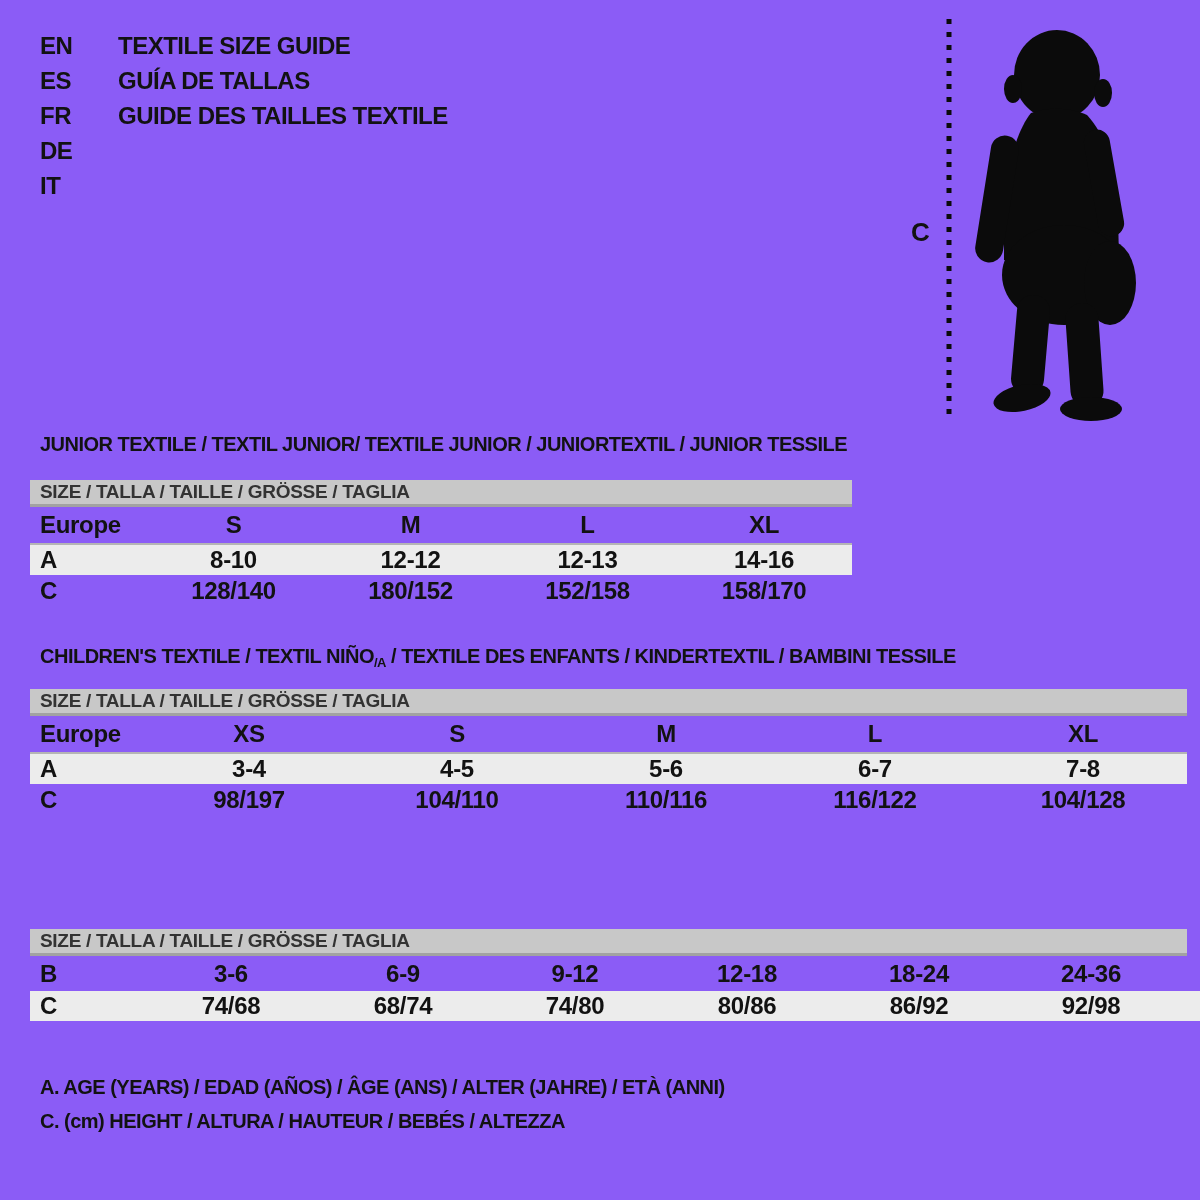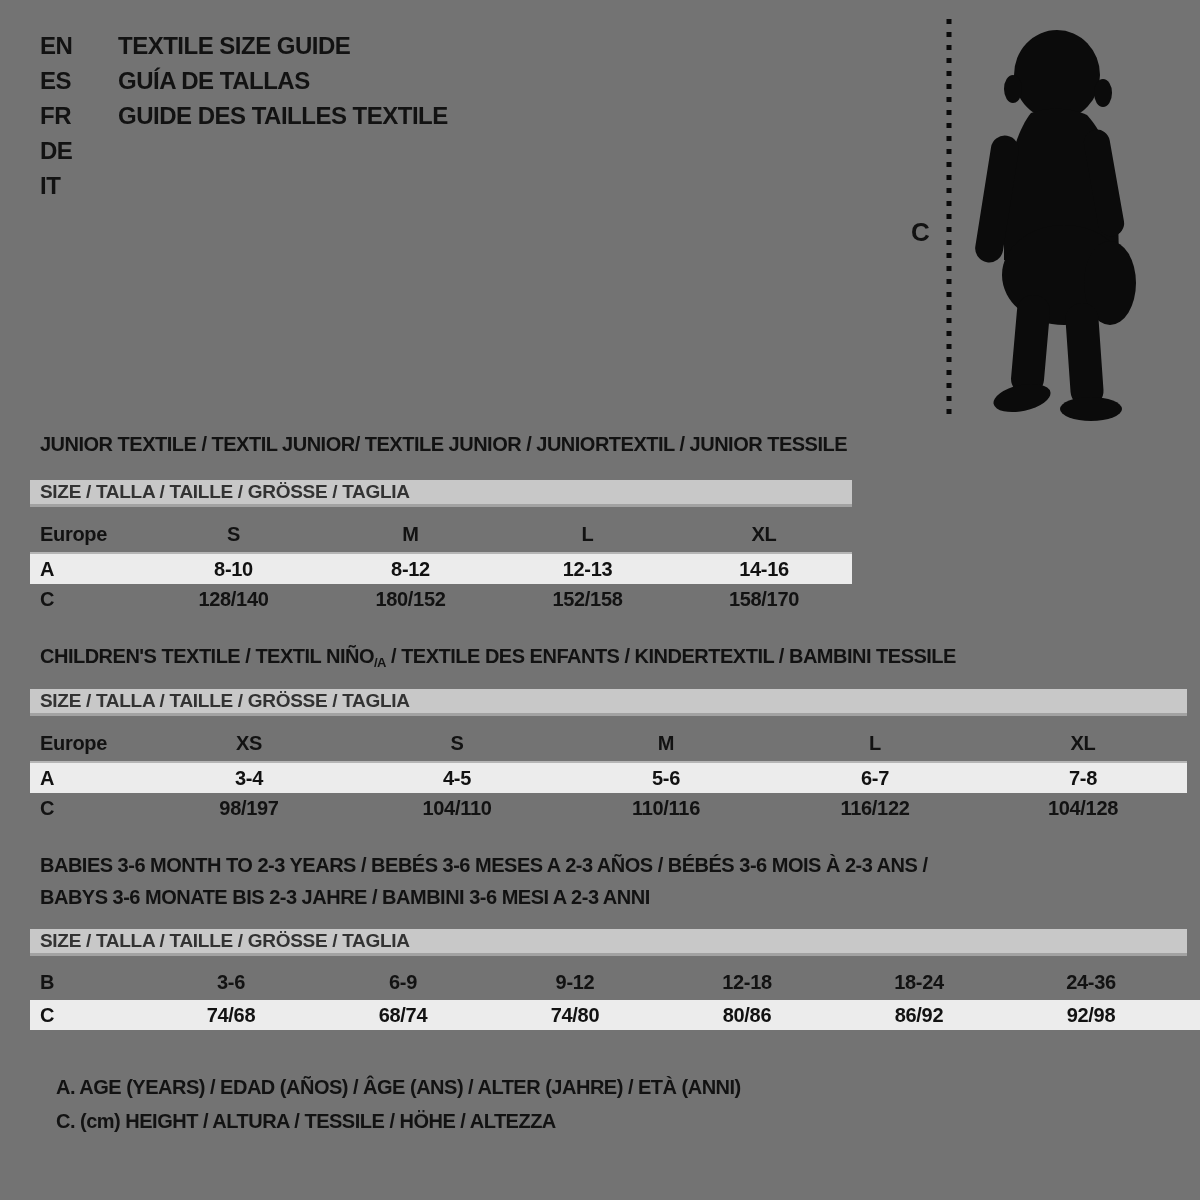--- a/index.html
+++ b/index.html
@@ -2,21 +2,21 @@
 <html style="--header-bar: #c8c8c8; --header-bar-border: #a2a2a2; --row-alt: #ececec; --row-divider: #b5b5b5; --text: #121212; --silhouette: #0b0b0b;"><head>
 <meta charset="utf-8">
 <title>Textile Size Guide</title>
 <style>
   :root{
     --header-bar:#c8c8c8; --header-bar-border:#a2a2a2; --row-alt:#ececec;
     --row-divider:#b5b5b5; --text:#121212; --silhouette:#0b0b0b; --bar-text:#333333;
   }
   html,body{margin:0;padding:0;background:#fff;}
   .canvas{
-    position:relative;width:1200px;height:1200px;background:#737373;overflow:hidden;
+    position:relative;width:1200px;height:1200px;background:#8b5cf6;overflow:hidden;
     font-family:"Liberation Sans","DejaVu Sans",sans-serif;font-weight:700;color:var(--text);
   }
   
   .lang{position:absolute;left:40px;top:28px;}
   .lang-row{display:flex;align-items:center;height:35px;font-size:24px;letter-spacing:-0.5px;}
   .lang-code{width:78px;}
   
   .figure{position:absolute;left:895px;top:15px;width:290px;height:414px;}
   .c-label{position:absolute;left:16px;top:202px;font-size:26px;}
   .dash{position:absolute;left:50px;top:4px;}
@@ -32,31 +32,31 @@
   
   .tblwrap{position:absolute;left:30px;}
   #t1{top:480px;width:822px;}
   #t2{top:689px;width:1157px;}
   #t3{top:929px;width:1157px;}
   .tbar{
     height:24px;line-height:24px;background:var(--header-bar);
     border-bottom:3px solid var(--header-bar-border);
     padding-left:10px;font-size:19px;color:var(--bar-text);letter-spacing:-0.3px;
   }
-  table{border-collapse:collapse;table-layout:fixed;width:100%;font-size:20px;letter-spacing:-0.3px;margin-top:9px;}
+  table{border-collapse:collapse;table-layout:fixed;width:100%;font-size:24px;letter-spacing:-0.3px;}
   td{padding:0;}
   td.rl{text-align:left;padding-left:10px;}
   td.v{text-align:center;}
   tr.r-euro td{height:36px;border-bottom:2px solid var(--row-divider);}
   tr.r-a td{height:30px;background:var(--row-alt);}
   tr.r-c td{height:31px;}
   tr.r-b td{height:35px;}
   tr.r-c3 td{height:30px;background:var(--row-alt);}
   
-  .legend{position:absolute;left:40px;top:1070px;font-size:20px;letter-spacing:-0.5px;margin-left:16px;}
+  .legend{position:absolute;left:40px;top:1070px;font-size:20px;letter-spacing:-0.5px;}
   .legend-line{height:34px;line-height:34px;}
 </style>
 </head>
 <body>
 
 <div class="canvas">
 
   <div class="lang">
     <div class="lang-row">
       <span class="lang-code">EN</span>
@@ -116,21 +116,21 @@
           <tr class="r-euro">
         <td class="rl">Europe</td>
         <td class="v">S</td>
         <td class="v">M</td>
         <td class="v">L</td>
         <td class="v">XL</td>
       </tr>
       <tr class="r-a">
         <td class="rl">A</td>
         <td class="v">8-10</td>
-        <td class="v">8-12</td>
+        <td class="v">12-12</td>
         <td class="v">12-13</td>
         <td class="v">14-16</td>
       </tr>
       <tr class="r-c">
         <td class="rl">C</td>
         <td class="v">128/140</td>
         <td class="v">180/152</td>
         <td class="v">152/158</td>
         <td class="v">158/170</td>
       </tr>
@@ -174,24 +174,20 @@
         <td class="v">98/197</td>
         <td class="v">104/110</td>
         <td class="v">110/116</td>
         <td class="v">116/122</td>
         <td class="v">104/128</td>
       </tr>
     </tbody>
       </table>
   </div>
 
-  <div class="sec-title" id="st3">
-    <div>BABIES 3-6 MONTH TO 2-3 YEARS / BEBÉS 3-6 MESES A 2-3 AÑOS / BÉBÉS 3-6 MOIS À 2-3 ANS /</div>
-    <div>BABYS 3-6 MONATE BIS 2-3 JAHRE / BAMBINI 3-6 MESI A 2-3 ANNI</div>
-  </div>
   <div class="tblwrap" id="t3">
     <div class="tbar">SIZE / TALLA / TAILLE / GRÖSSE / TAGLIA</div>
     <table>
       <colgroup>
           <col style="width:115px">
           <col style="width:172px">
           <col style="width:172px">
           <col style="width:172px">
           <col style="width:172px">
           <col style="width:172px">
@@ -218,16 +214,16 @@
         <td class="v">86/92</td>
         <td class="v">92/98</td>
         <td class="v"></td>
       </tr>
     </tbody>
       </table>
   </div>
 
   <div class="legend">
     <div class="legend-line">A. AGE (YEARS) / EDAD (AÑOS) / ÂGE (ANS) / ALTER (JAHRE) / ETÀ (ANNI)</div>
-    <div class="legend-line">C. (cm) HEIGHT / ALTURA / TESSILE / HÖHE / ALTEZZA</div>
+    <div class="legend-line">C. (cm) HEIGHT / ALTURA / HAUTEUR / BEBÉS / ALTEZZA</div>
   </div>
 
 </div>
 
 </body></html>

